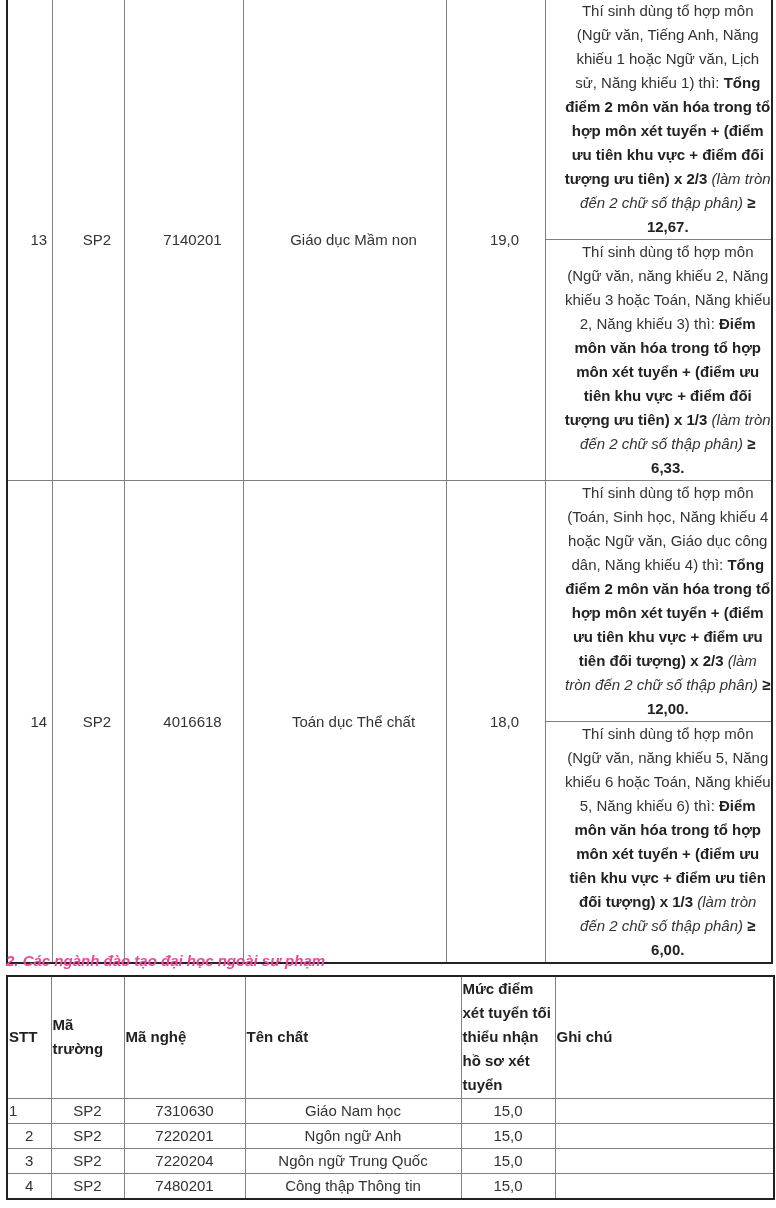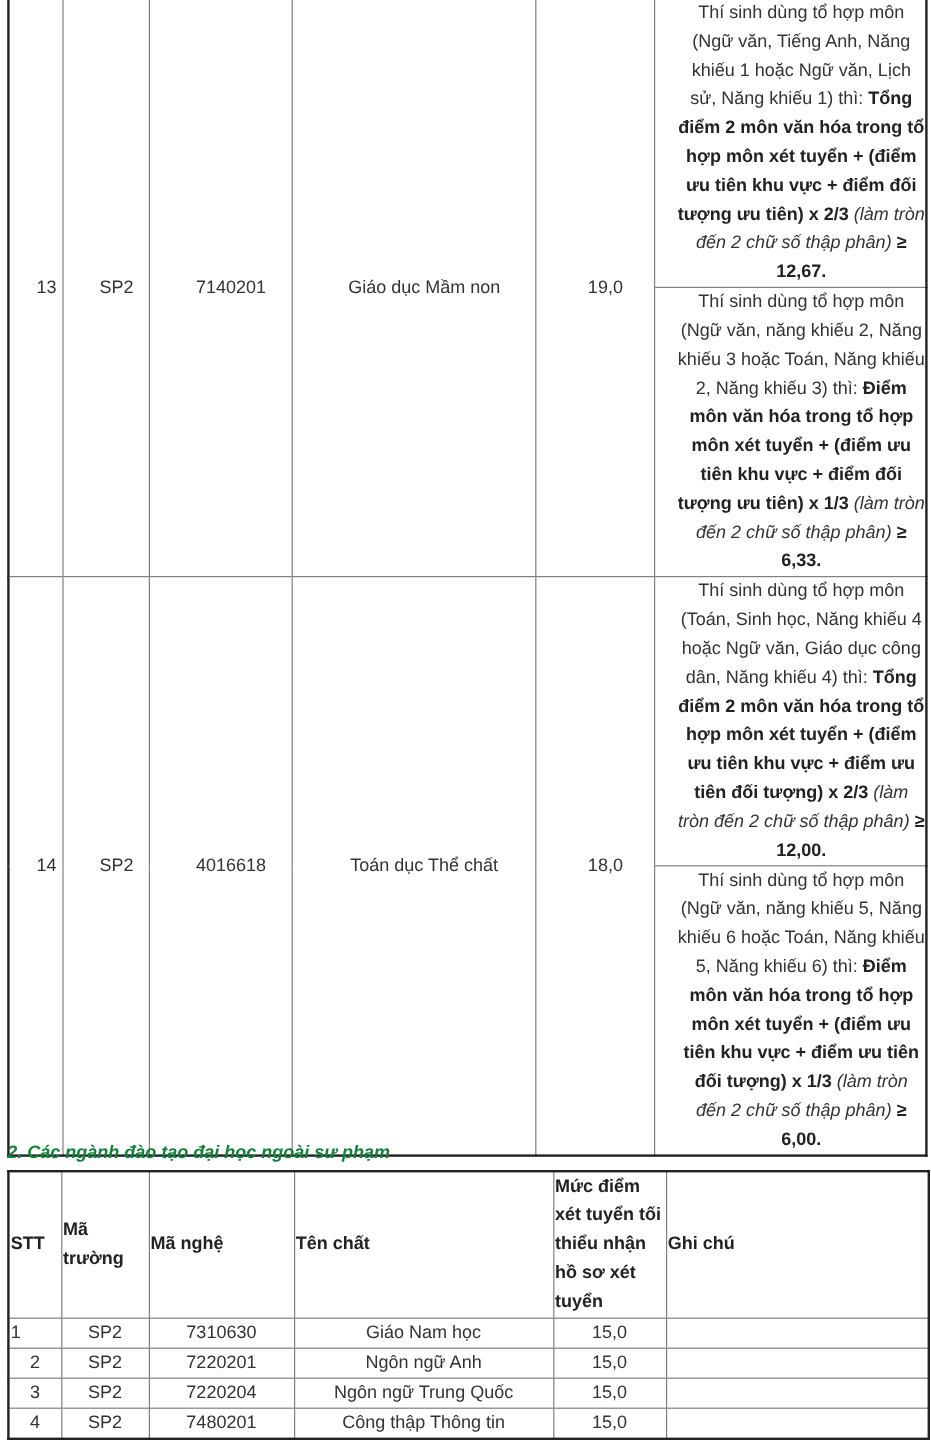--- a/index.html
+++ b/index.html
@@ -10,21 +10,21 @@
   table { border-collapse: collapse; position: absolute; table-layout: fixed; }
   td, th { border: 1px solid #808080; padding: 0 1px; vertical-align: middle; text-align: center; }
   .t1 { left: 6px; top: -2px; width: 765px; border-left: 2px solid #222; border-right: 2px solid #222; border-bottom: 2px solid #222; }
   .t1 td { font-size: 15px; line-height: 24px; padding-left: 19px; }
   .c { text-align: center; }
   .note { text-align: center; padding: 0; }
   .note b { color: #222; }
   .note i { }
   .sec-title {
     position: absolute; left: 6px; top: 952px; font-weight: bold; font-style: italic;
-    font-size: 15px; color: #15803d;
+    font-size: 15px; color: #ec4899;
   }
   .t2 { left: 6px; top: 975px; width: 767px; border: 2px solid #222; }
   .t2 th { font-weight: bold; text-align: left; font-size: 15px; line-height: 24px; color: #222; margin-left: 16px; }
   .t2 td { font-size: 15px; line-height: 24px; height: 24px; }
   .l { text-align: left; }
 </style>
 </head>
 <body>
 
 <table class="t1">

